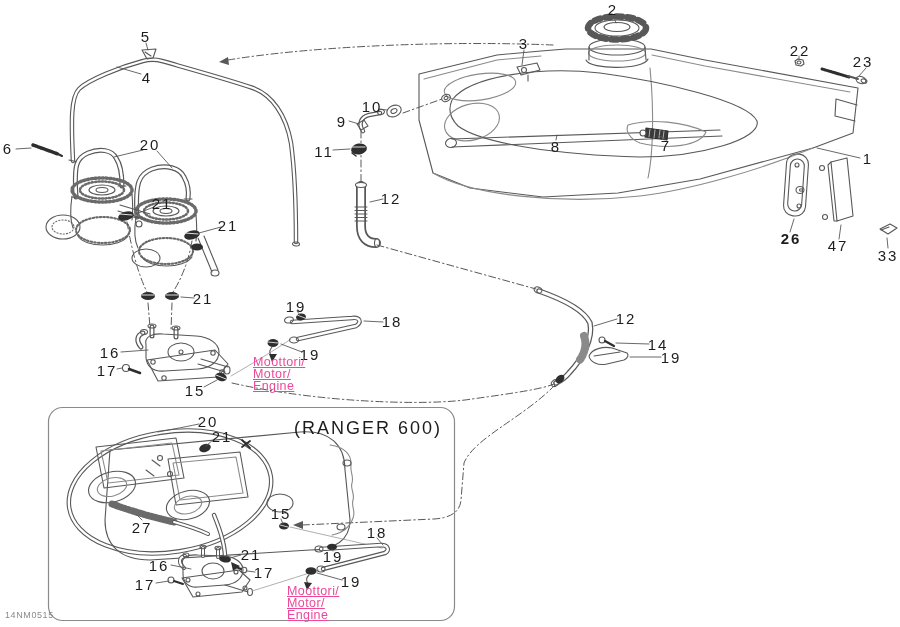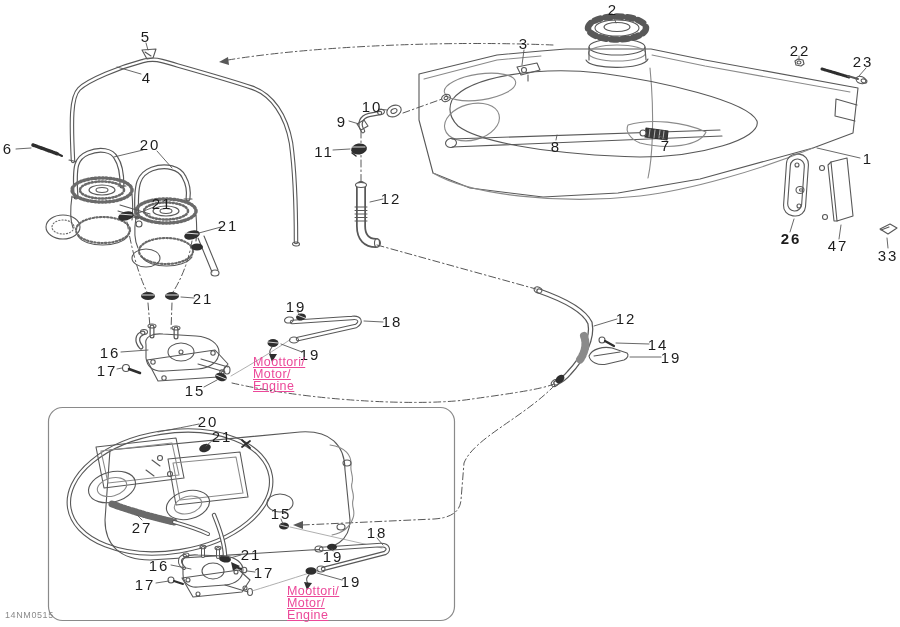--- a/index.html
+++ b/index.html
@@ -429,20 +429,21 @@
       <div class="callout" style="left: 281px; top: 513px;">15</div>
       <div class="callout" style="left: 251px; top: 554px;">21</div>
       <div class="callout" style="left: 159px; top: 565px;">16</div>
       <div class="callout" style="left: 145px; top: 584px;">17</div>
       <div class="callout" style="left: 264px; top: 572px;">17</div>
       <div class="callout" style="left: 377px; top: 532px;">18</div>
       <div class="callout" style="left: 333px; top: 556px;">19</div>
       <div class="callout" style="left: 351px; top: 581px;">19</div>
     </div>
 
+<div class="variant">(RANGER 600)</div>
 
 <div class="note" style="left:253px;top:356px">
   <div>Moottori/</div>
   <div>Motor/</div>
   <div>Engine</div>
 </div>
 
 <div class="note" style="left:287px;top:585px">
   <div>Moottori/</div>
   <div>Motor/</div>

